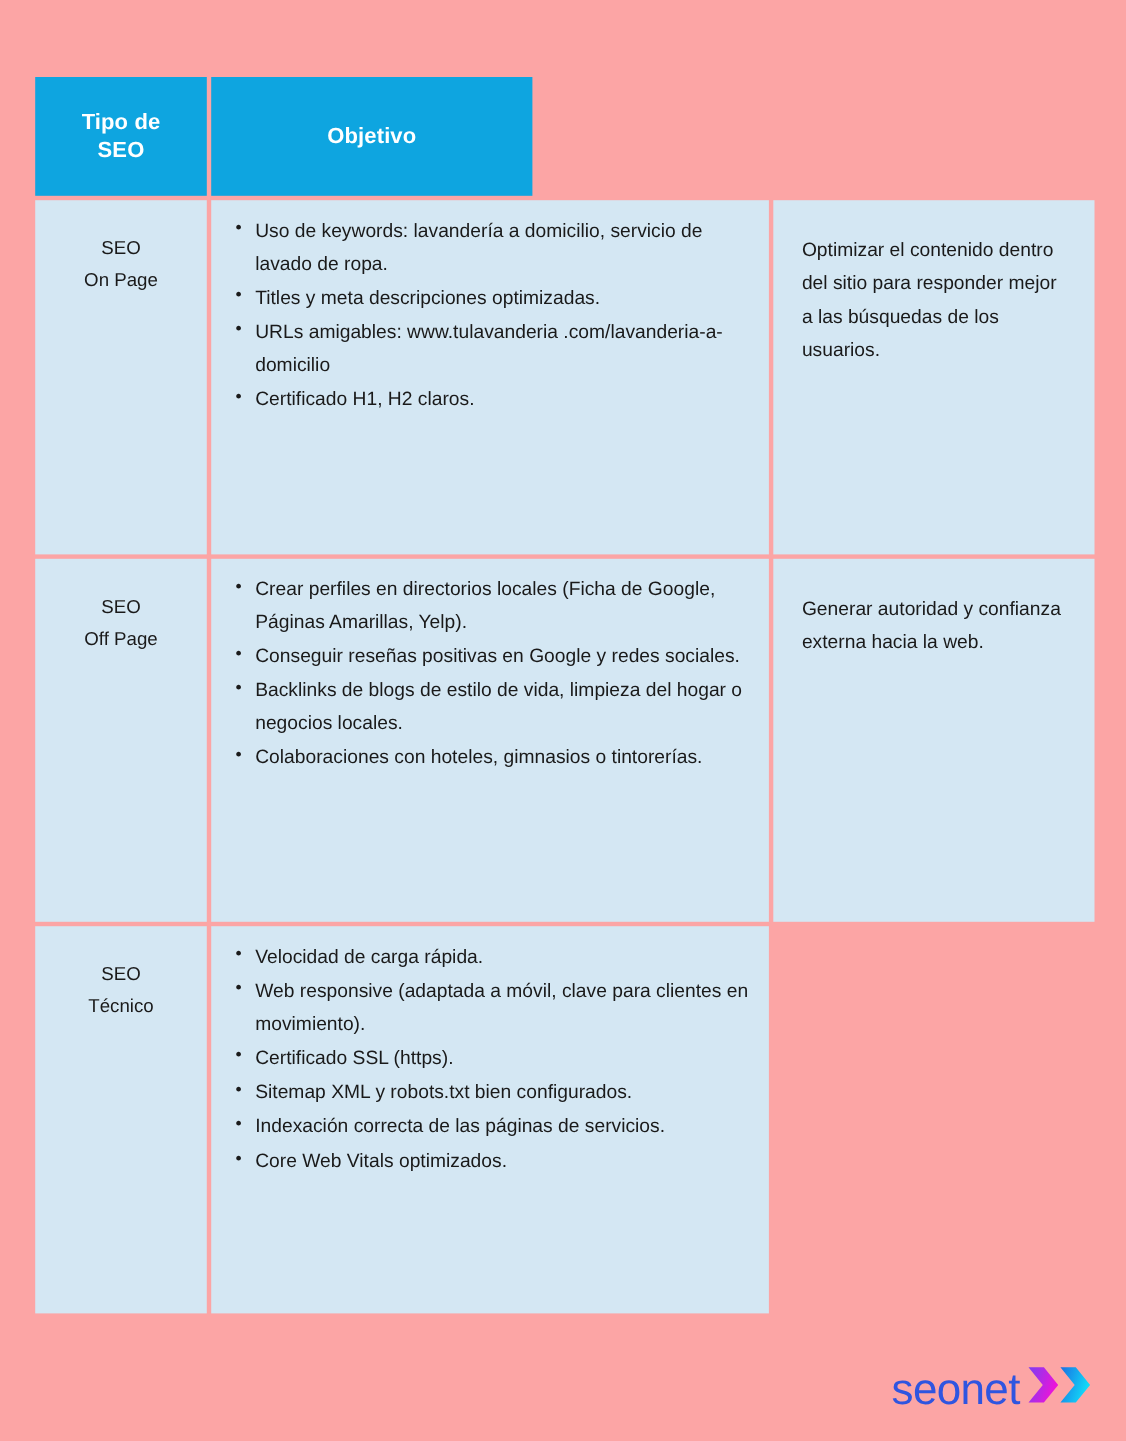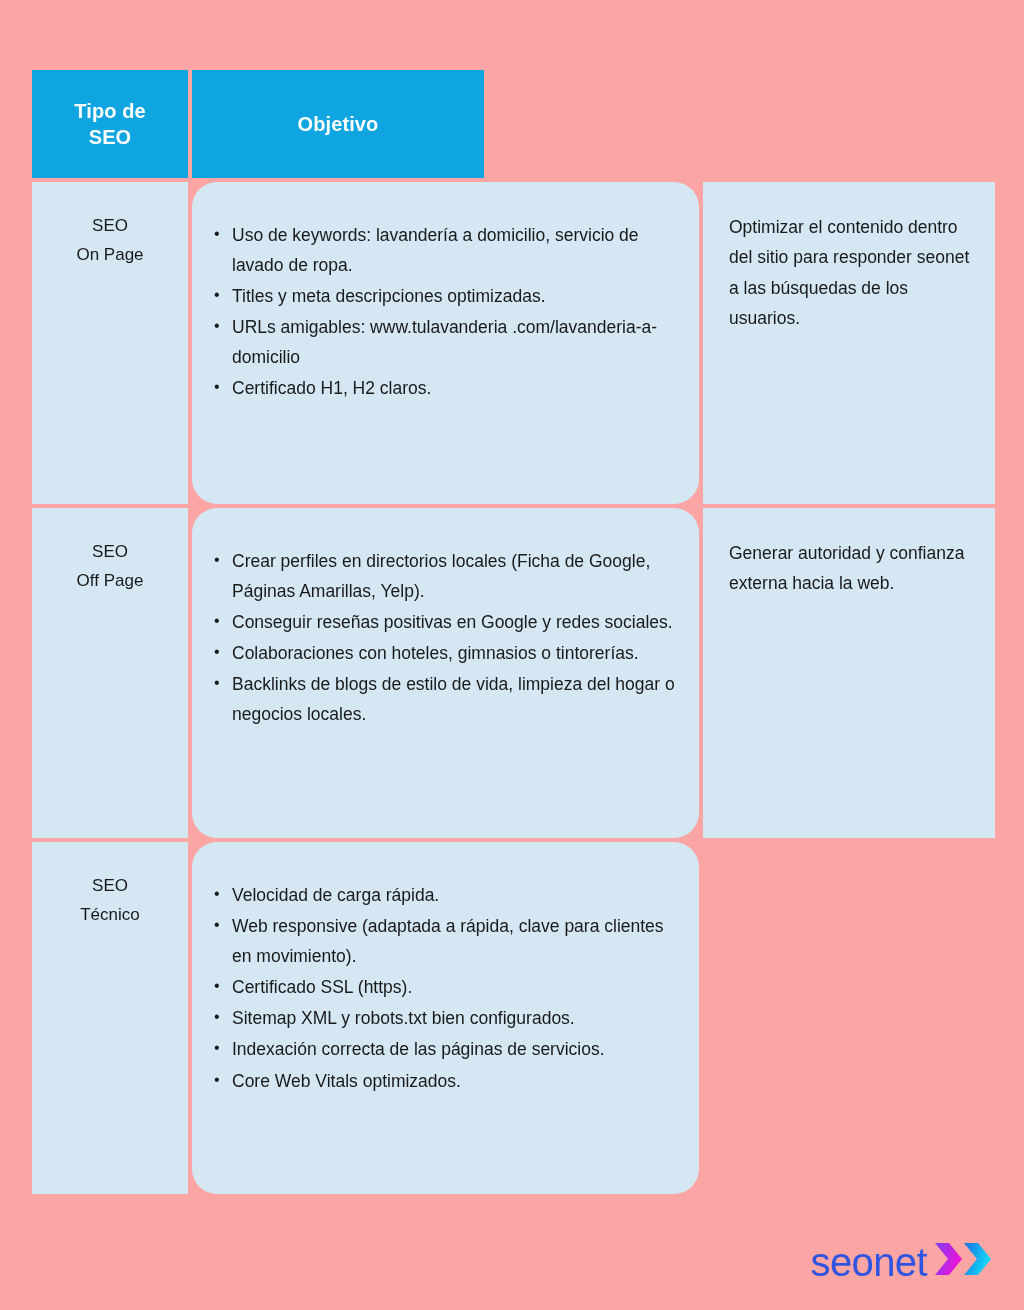--- a/index.html
+++ b/index.html
@@ -72,22 +72,21 @@
   .type-label {
     font-size: 17px;
     color: #1a1a1a;
     line-height: 1.68;
     white-space: pre-line;
   }
 
   .body-row .col-ex {
     padding-left: 18px;
     padding-right: 14px;
-    padding-top: 38px;
-    border-radius: 25px;
+    padding-top: 12px;
   }
 
   .body-row .col-obj {
     padding-left: 26px;
     padding-right: 20px;
     padding-top: 30px;
   }
 
   ul.bullets {
     list-style: none;
@@ -177,51 +176,51 @@
       </div>
       <div class="cell col-ex">
         <ul class="bullets">
           <li>Uso de keywords: lavandería a domicilio, servicio de lavado de ropa.</li>
           <li> Titles y meta descripciones optimizadas.</li>
           <li>URLs amigables: www.tulavanderia .com/lavanderia-a-domicilio</li>
           <li>Certificado H1, H2 claros.</li>
         </ul>
       </div>
       <div class="cell col-obj">
-        <p class="objective-text">Optimizar el contenido dentro del sitio para responder seonet a las búsquedas de los usuarios.</p>
+        <p class="objective-text">Optimizar el contenido dentro del sitio para responder mejor a las búsquedas de los usuarios.</p>
       </div>
     </div>
 
     <div class="row body-row row-2">
       <div class="cell col-type">
         <span class="type-label">SEO
 Off Page</span>
       </div>
       <div class="cell col-ex">
         <ul class="bullets">
           <li>Crear perfiles en directorios locales (Ficha de Google, Páginas Amarillas, Yelp).</li>
           <li>Conseguir reseñas positivas en Google y redes sociales.</li>
+          <li>Backlinks de blogs de estilo de vida, limpieza del hogar o negocios locales.</li>
           <li>Colaboraciones con hoteles, gimnasios o tintorerías.</li>
-          <li>Backlinks de blogs de estilo de vida, limpieza del hogar o negocios locales.</li>
         </ul>
       </div>
       <div class="cell col-obj">
         <p class="objective-text">Generar autoridad y confianza externa hacia la web.</p>
       </div>
     </div>
 
     <div class="row body-row row-3">
       <div class="cell col-type">
         <span class="type-label">SEO
 Técnico</span>
       </div>
       <div class="cell col-ex">
         <ul class="bullets">
           <li>Velocidad de carga rápida.</li>
-          <li> Web responsive (adaptada a rápida, clave para clientes en movimiento).</li>
+          <li> Web responsive (adaptada a móvil, clave para clientes en movimiento).</li>
           <li>Certificado SSL (https).</li>
           <li>Sitemap XML y robots.txt bien configurados.</li>
           <li>Indexación correcta de las páginas de servicios.</li>
           <li>Core Web Vitals optimizados.</li>
         </ul>
       </div>
     </div>
 
   </div>
 

